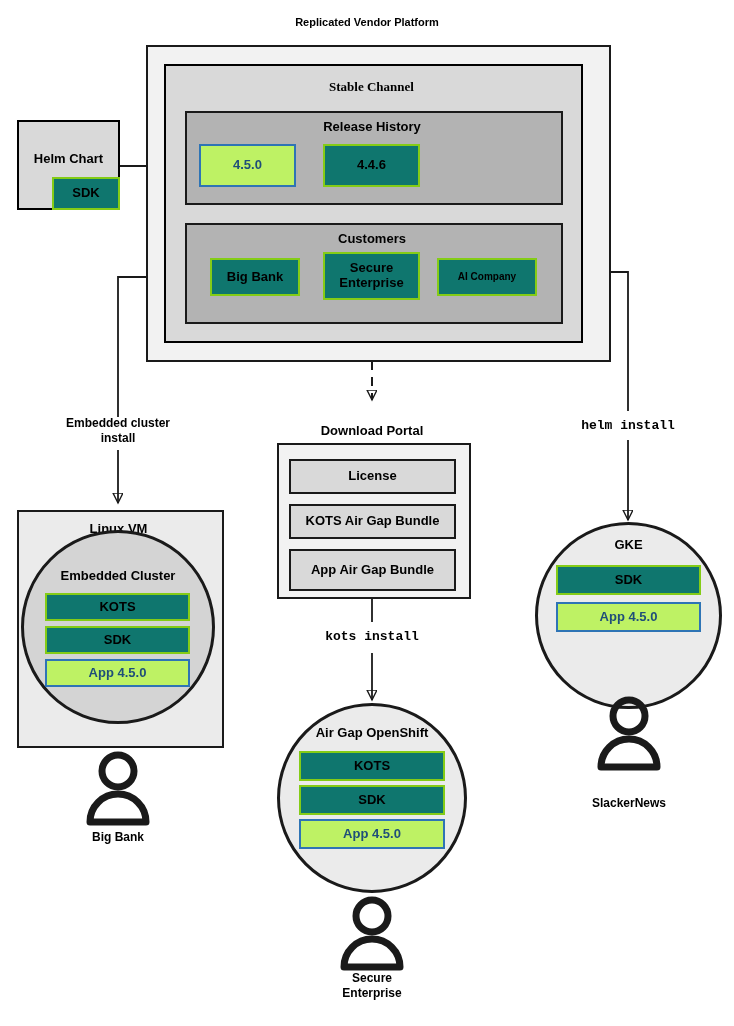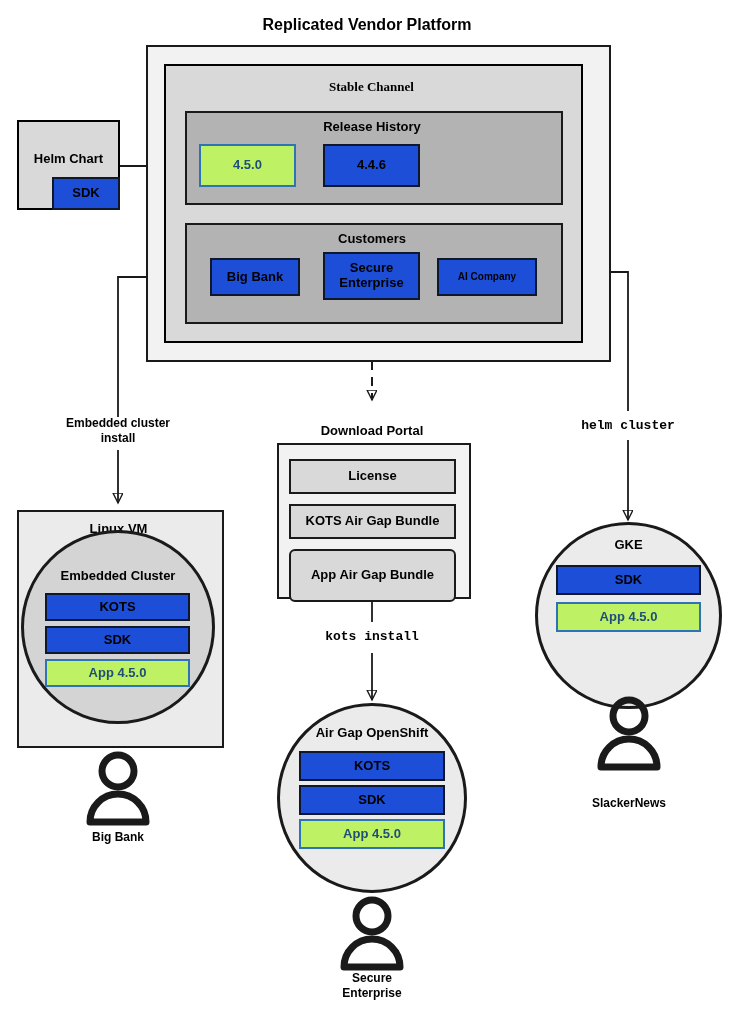--- a/index.html
+++ b/index.html
@@ -12,21 +12,21 @@
         align-items:center;justify-content:center;text-align:center;
         font-weight:bold;line-height:1.15;}
 
   
   .shell-outer{background:#f2f2f2;border:2px solid #1a1a1a;}
   .shell-mid{background:#d9d9d9;border:2px solid #000000;}
   .shell-inner{background:#b3b3b3;border:2px solid #1a1a1a;}
   .shell-label{position:absolute;left:0;right:0;text-align:center;
                font-weight:bold;font-size:13px;color:#000;}
 
-  .box-white{background:#1d4ed8;border:2px solid #0f172a;}
+  .box-white{background:#0f766e;border:2px solid #84cc16;}
   .box-grey{background:#d9d9d9;border:2px solid #1a1a1a;}
   .box-blue{background:#bef264;border:2px solid #2e74b5;color:#1f4e79;}
 
   .plain-title{position:absolute;text-align:center;font-weight:bold;
                font-size:13px;color:#000;}
   .edge-label{position:absolute;text-align:center;font-weight:bold;
               font-size:12px;color:#000;line-height:1.25;}
   .edge-label.mono{font-family:"Liberation Mono",monospace;font-size:13px;}
 
   .circle{position:absolute;border-radius:50%;box-sizing:border-box;}
@@ -65,21 +65,21 @@
       <path d="M537,272 L628,272 L628,411" fill="none" stroke="#1a1a1a" stroke-width="1.8"></path>
       <path d="M628,440 L628,520" fill="none" stroke="#1a1a1a" stroke-width="1.8" marker-end="url(#arrowOpen)"></path>
     </g>
 
     <g>
       <path d="M372,595 L372,622" fill="none" stroke="#1a1a1a" stroke-width="1.8"></path>
       <path d="M372,653 L372,700" fill="none" stroke="#1a1a1a" stroke-width="1.8" marker-end="url(#arrowOpen)"></path>
     </g>
   </svg>
 
-  <div class="plain-title" style="left:0;top:16px;width:734px;font-size:16px;">Replicated Vendor Platform</div>
+  <div class="plain-title" style="left:0;top:16px;width:734px;font-size:11px;">Replicated Vendor Platform</div>
 
   <div class="node shell-mid" style="left:17px;top:120px;width:103px;height:90px;">
     <span style="font-size:13px;transform:translateY(-6px);">Helm Chart</span>
   </div>
   <div class="node box-white" style="left:52px;top:177px;width:68px;height:33px;font-size:13px;">SDK</div>
 
   <div class="shell-outer" style="position:absolute;left:146px;top:45px;width:461px;height:313px;"></div>
 
   <div class="shell-mid" style="position:absolute;left:164px;top:64px;width:415px;height:275px;"></div>
   <div class="shell-label" style="left:164px;top:79px;width:415px;font-family:Liberation Serif, serif;">Stable Channel</div>
@@ -95,21 +95,21 @@
 
   <div class="node box-white" style="left:210px;top:258px;width:90px;height:38px;font-size:13px;">Big Bank</div>
   <div class="node box-white" style="left:323px;top:252px;width:97px;height:48px;font-size:13px;">
     <span>Secure Enterprise</span>
   </div>
   <div class="node box-white" style="left:437px;top:258px;width:100px;height:38px;font-size:10px;">AI Company</div>
 
   <div class="edge-label" style="left: 38px; top: 416px; width: 160px; white-space: pre-line;">Embedded cluster
 install</div>
   <div class="edge-label mono" style="left:292px;top:629px;width:160px;">kots install</div>
-  <div class="edge-label mono" style="left:548px;top:418px;width:160px;">helm cluster</div>
+  <div class="edge-label mono" style="left:548px;top:418px;width:160px;">helm install</div>
 
   <div style="position:absolute;left:17px;top:510px;width:203px;height:234px;
               background:#ebebeb;border:2px solid #1a1a1a;"></div>
   <div class="plain-title" style="left:17px;top:521px;width:203px;">Linux VM</div>
 
   <div class="circle circle-grey-mid" style="left:21px;top:530px;width:194px;height:194px;"></div>
   <div class="plain-title" style="left:21px;top:568px;width:194px;">Embedded Cluster</div>
 
   <div class="node box-white" style="left:45px;top:593px;width:145px;height:28px;font-size:13px;">KOTS</div>
   <div class="node box-white" style="left:45px;top:626px;width:145px;height:28px;font-size:13px;">SDK</div>
@@ -121,21 +121,21 @@
       <path d="M90,822 a28,28 0 0 1 56,0 z" fill="none" stroke="#1a1a1a" stroke-width="7" stroke-linejoin="round"></path>
     </g>
   </svg>
   <div class="actor-name" style="left:38px;top:830px;width:160px;">Big Bank</div>
 
   <div class="plain-title" style="left:277px;top:423px;width:190px;">Download Portal</div>
   <div class="shell-outer" style="position:absolute;left:277px;top:443px;width:190px;height:152px;"></div>
 
   <div class="node box-grey" style="left:289px;top:504px;width:167px;height:35px;font-size:13px;">KOTS Air Gap Bundle</div>
   <div class="node box-grey" style="left:289px;top:459px;width:167px;height:35px;font-size:13px;">License</div>
-  <div class="node box-grey" style="left:289px;top:549px;width:167px;height:53px;font-size:13px;border-radius:6px;">App Air Gap Bundle</div>
+  <div class="node box-grey" style="left:289px;top:549px;width:167px;height:42px;font-size:13px;">App Air Gap Bundle</div>
 
   <div class="circle circle-grey-light" style="left:277px;top:703px;width:190px;height:190px;"></div>
   <div class="plain-title" style="left:277px;top:725px;width:190px;">Air Gap OpenShift</div>
 
   <div class="node box-white" style="left:299px;top:751px;width:146px;height:30px;font-size:13px;">KOTS</div>
   <div class="node box-white" style="left:299px;top:785px;width:146px;height:30px;font-size:13px;">SDK</div>
   <div class="node box-blue" style="left:299px;top:819px;width:146px;height:30px;font-size:13px;">App 4.5.0</div>
 
   <svg class="svglayer" viewBox="0 0 734 1026">
     <g>

